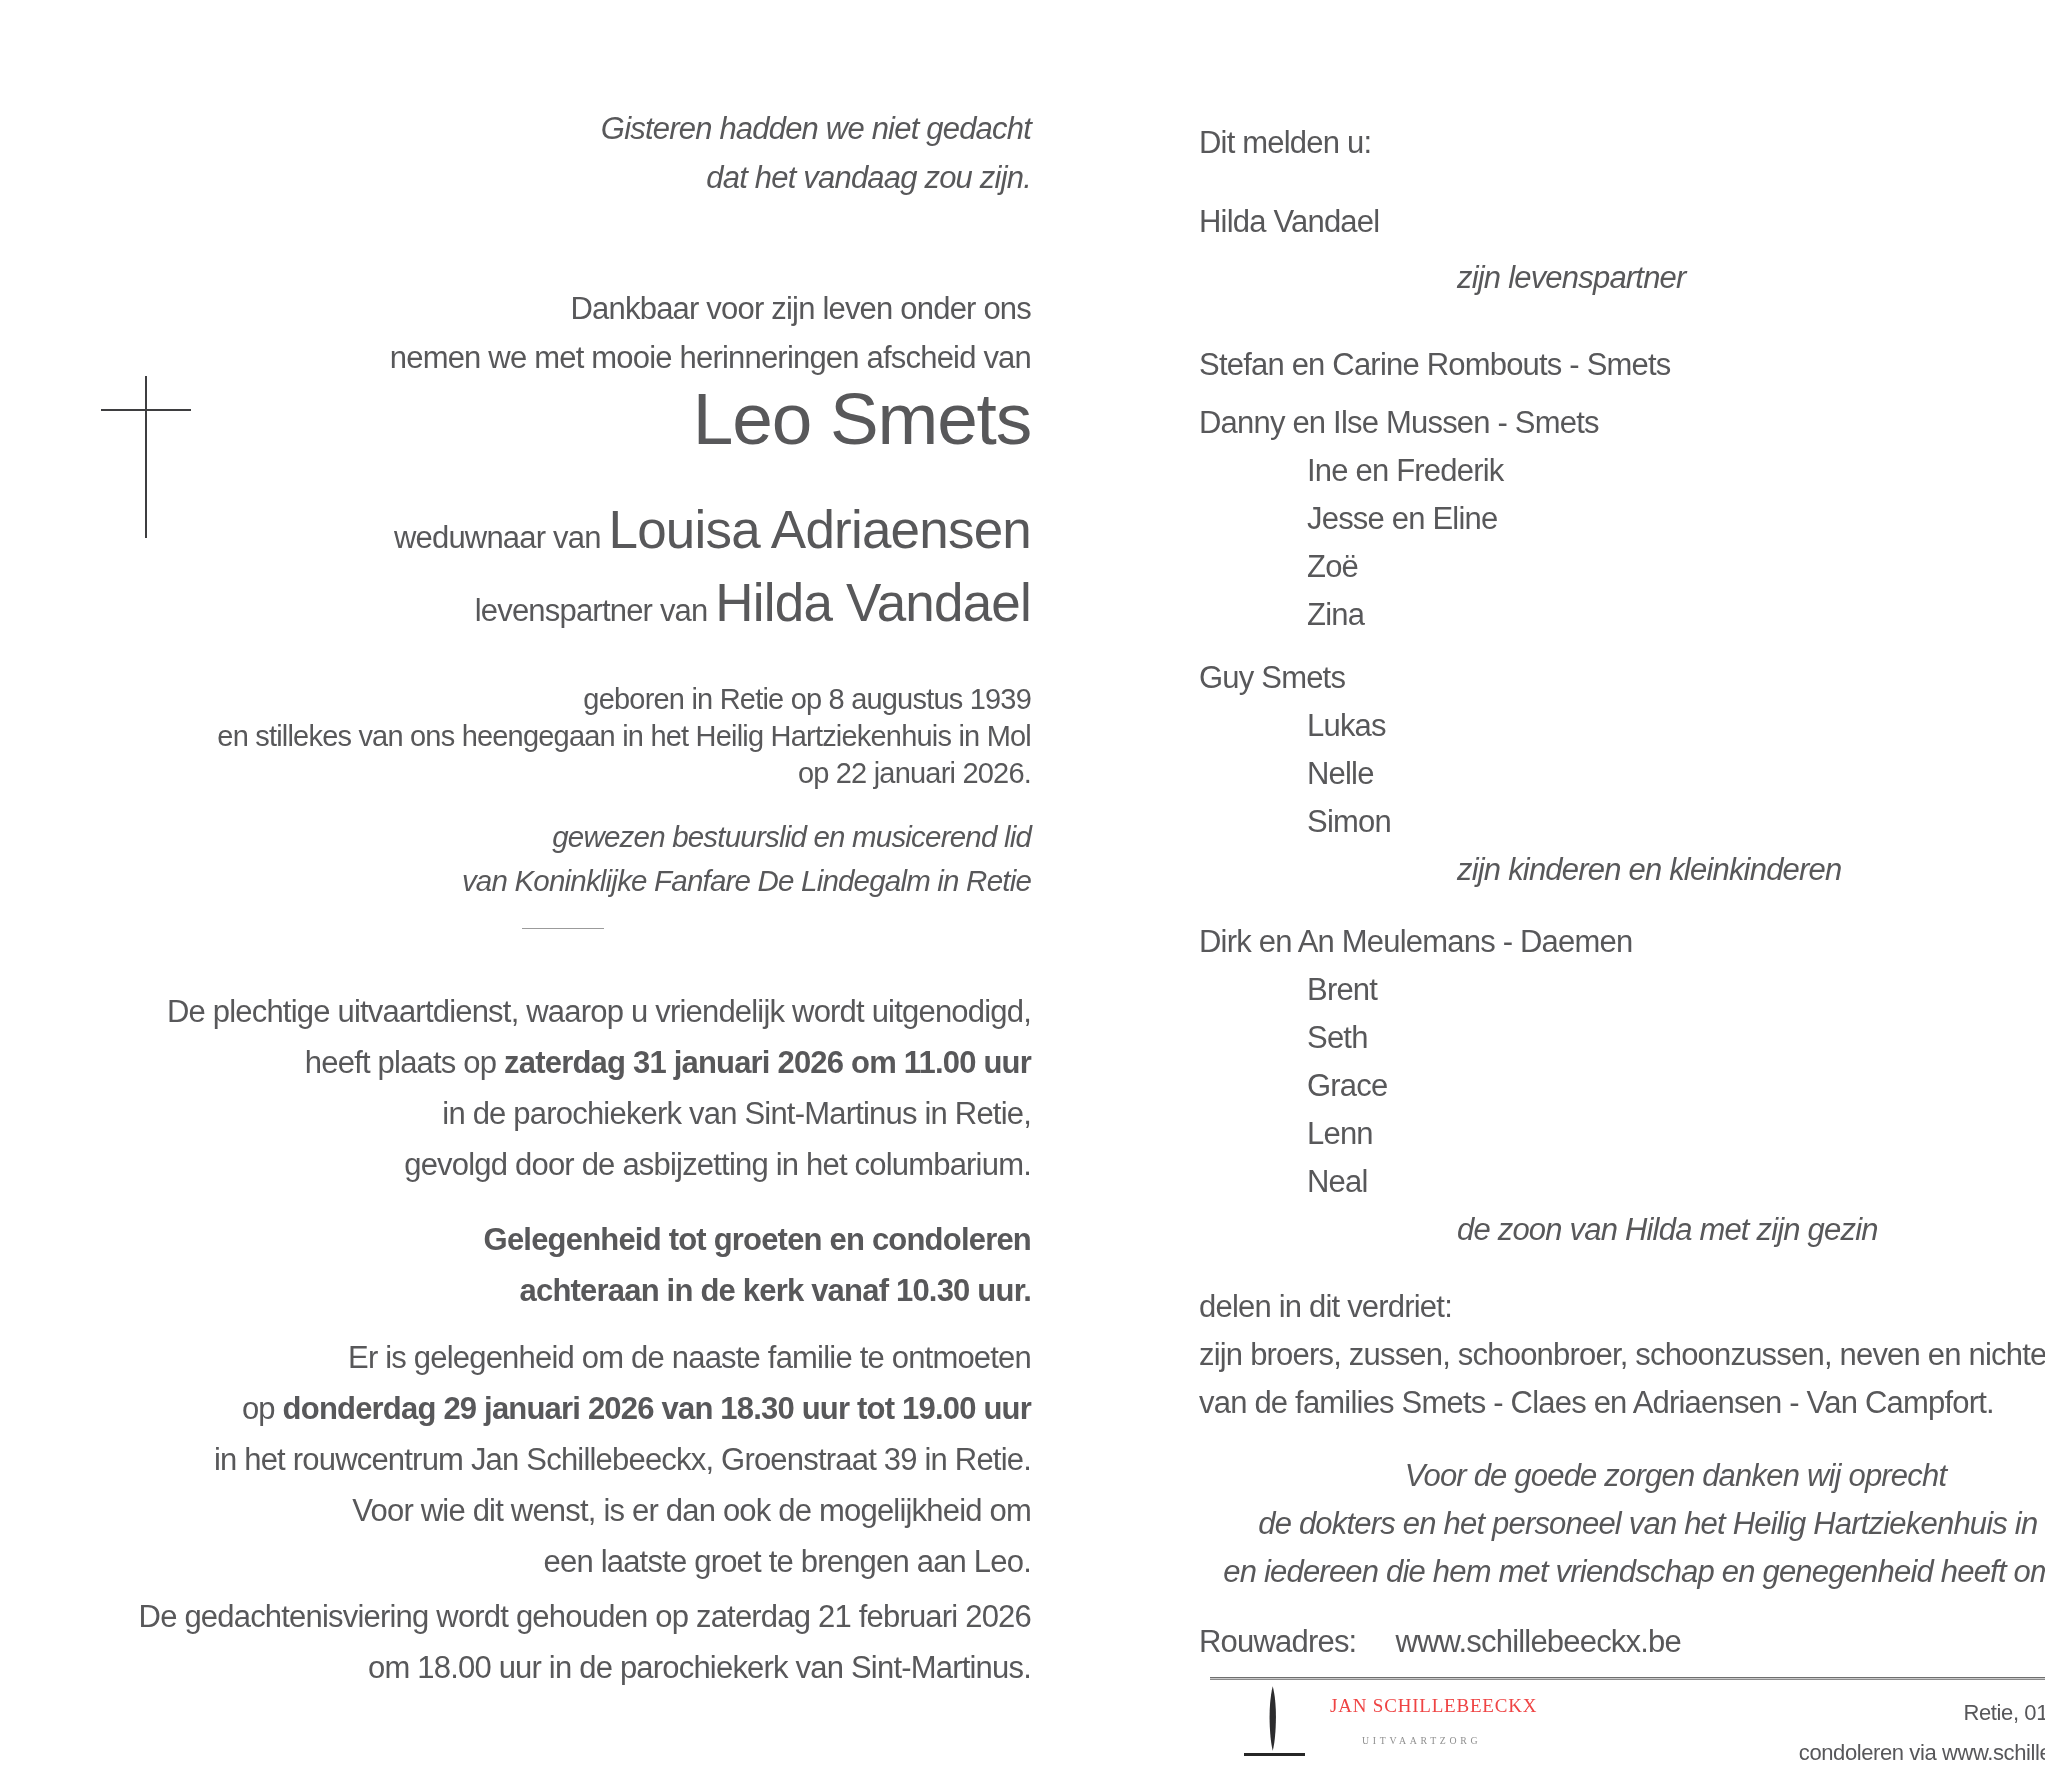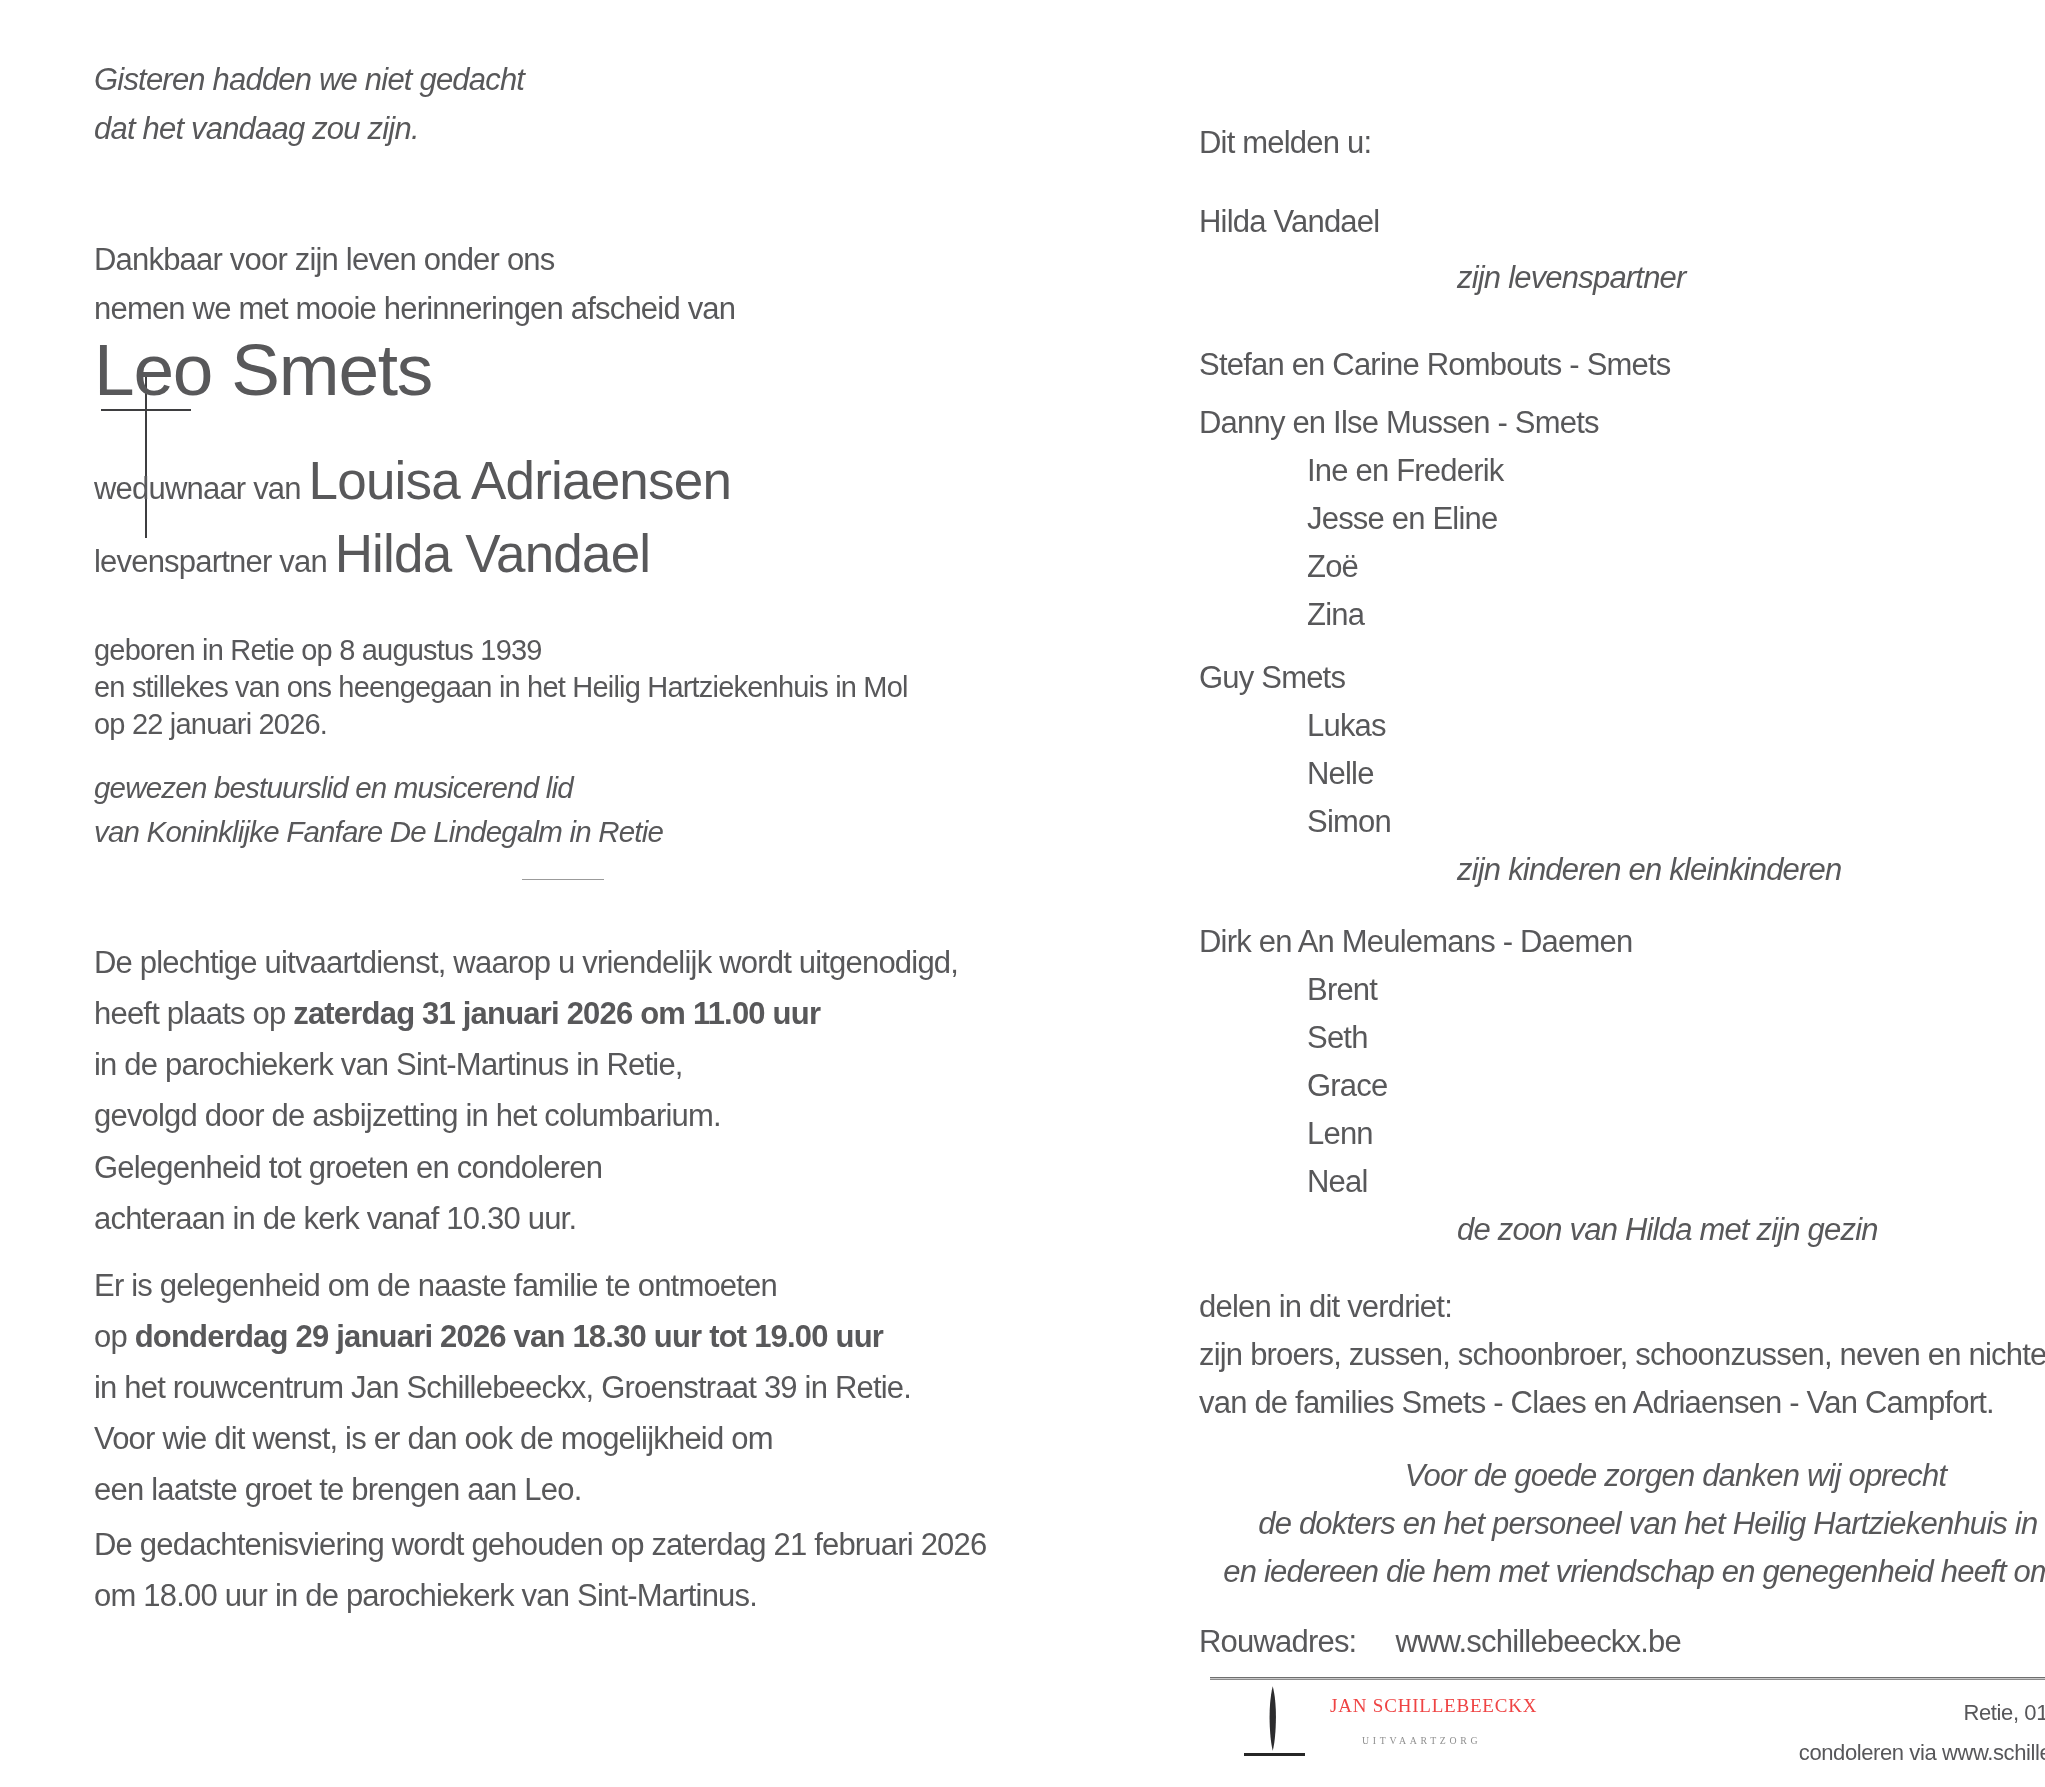--- a/index.html
+++ b/index.html
@@ -1,33 +1,33 @@
 <!DOCTYPE html>
 <html style="font-size:6.5px"><head>
 <meta charset="utf-8">
 <style>
   html,body{margin:0;padding:0;background:#ffffff;}
   .page{position:relative;width:2223px;height:1788px;background:#ffffff;overflow:hidden;
         font-family:"Liberation Sans","DejaVu Sans",sans-serif;color:#58585a;letter-spacing:-0.8px;}
 
   
-  .col-left{position:absolute;left:94px;top:0;width:937px;padding-top:55px;box-sizing:border-box;text-align:left;}
+  .col-left{position:absolute;left:94px;top:0;width:937px;padding-top:104px;box-sizing:border-box;text-align:right;}
   .l-quote{font-size:31px;line-height:49px;font-style:italic;}
   .l-intro{font-size:31px;line-height:49px;margin-top:82px;}
   .l-name{font-size:73px;line-height:73px;letter-spacing:-1.2px;}
   .l-rel{font-size:31px;line-height:59px;}
   .l-rel .big{font-size:53px;}
   .l-rel.widower{margin-top:45px;}
   .l-rel.partner{margin-top:6.1px;}
   .l-dates{font-size:29px;line-height:37px;margin-top:41px;}
   .l-member{font-size:29.5px;line-height:44px;font-style:italic;margin-top:23px;}
   .l-divider{width:82px;height:1.2px;background:#9b9b9b;margin:24.5px auto 0 auto;}
   .l-para{font-size:31px;line-height:51px;}
   .l-para.service{margin-top:57px;}
-  .l-para.greeting{margin-top:1px;}
+  .l-para.greeting{margin-top:24px;font-weight:bold;}
   .l-para.visit{margin-top:16.4px;}
   .l-para.memorial{margin-top:4.1px;}
   .bold{font-weight:700;}
 
   
   .cross{position:absolute;left:0;top:0;}
   .cross .v{position:absolute;left:145px;top:376px;width:2px;height:162px;background:#3e3e40;}
   .cross .h{position:absolute;left:101px;top:409px;width:90px;height:2px;background:#3e3e40;}
 
   

